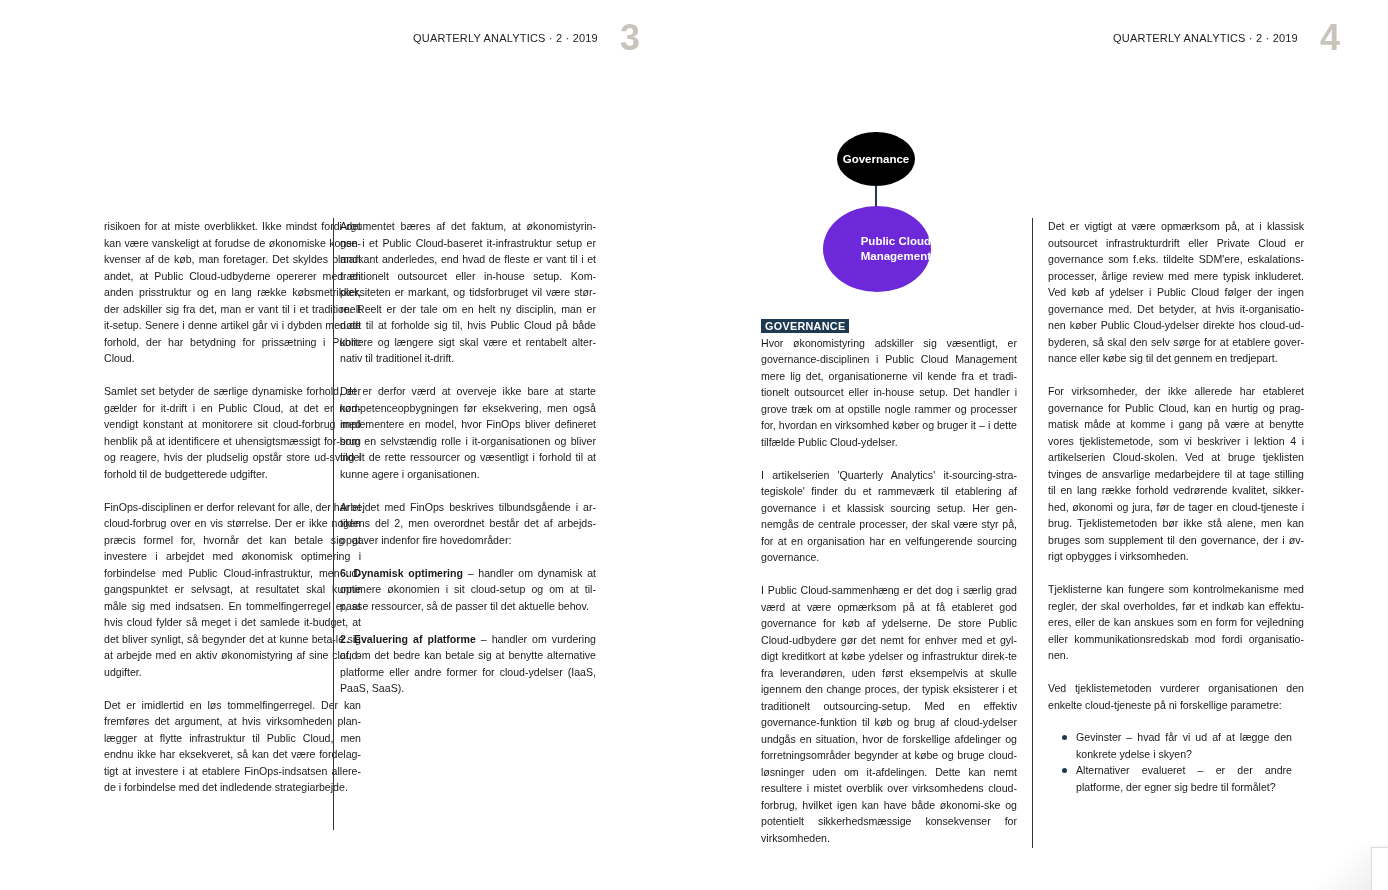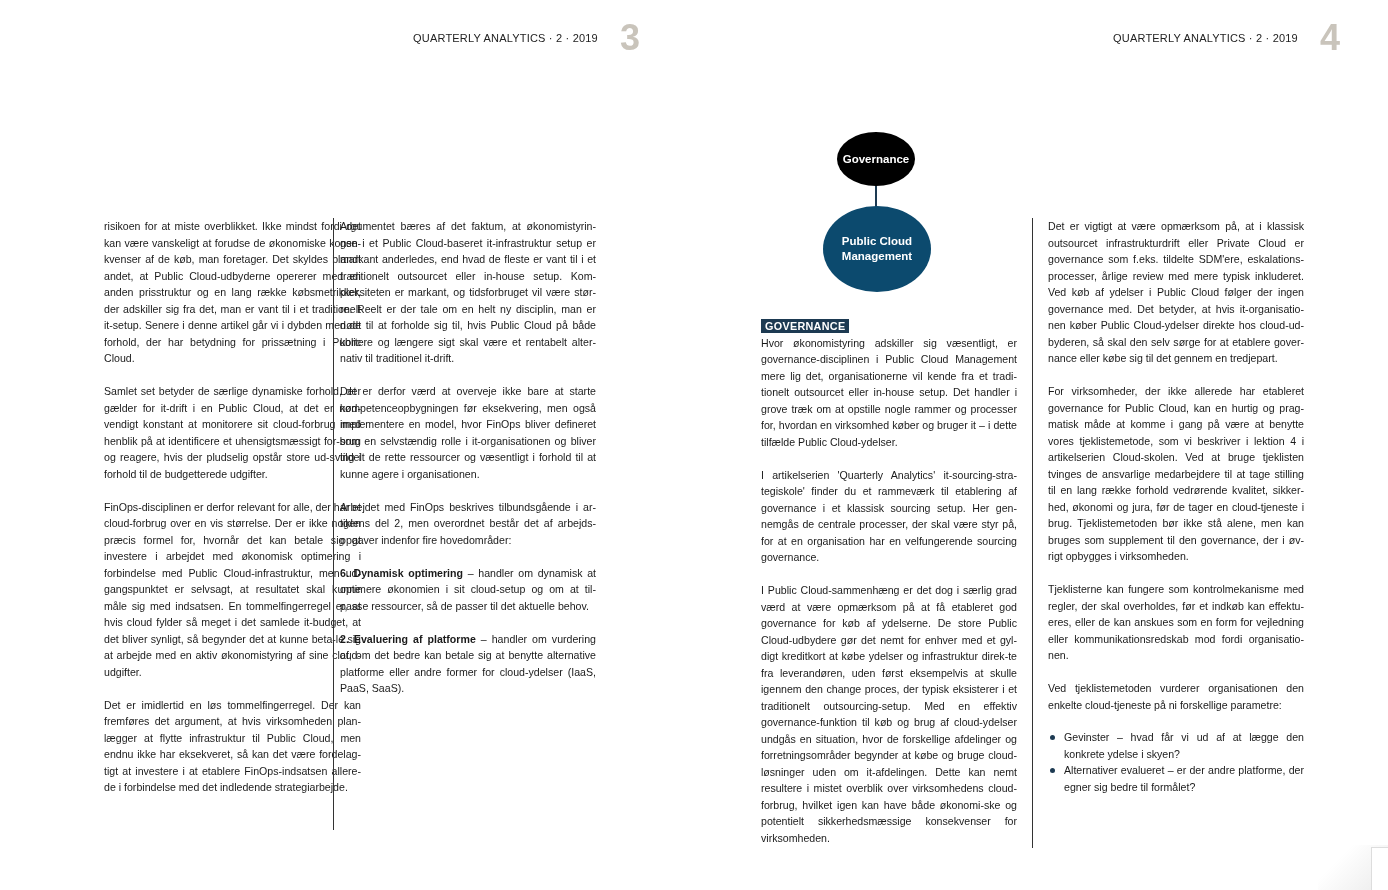--- a/index.html
+++ b/index.html
@@ -24,36 +24,36 @@
   .col p { margin:0 0 16.5px 0; }
   .rule {
     position:absolute; width:1px; background:#333;
   }
   .bold { font-weight:bold; }
   .section-label {
     display:inline-block; background:#1d3a52; color:#fff; font-weight:bold;
     font-size:10.8px; letter-spacing:0.3px; padding:1px 4px 0 4px; line-height:13px;
     margin-bottom:1px;
   }
-  .bullets { list-style:none; margin:0; padding:0; }
+  .bullets { list-style:none; margin:12px; padding:0; }
   .bullets li { position:relative; padding-left:16px; }
   .bullets li .dot {
     position:absolute; left:2px; top:6px; width:5px; height:5px; border-radius:50%;
     background:#1d3a52;
   }
   .diagram { position:absolute; left:820px; top:128px; width:120px; height:170px; }
   .ell-black {
     position:absolute; left:17px; top:4px; width:78px; height:54px; border-radius:50%;
     background:#000; color:#fff; display:flex; align-items:center; justify-content:center;
     font-size:11.5px; font-weight:bold;
   }
   .connector { position:absolute; left:55px; top:58px; width:2px; height:22px; background:#1d3a52; }
   .ell-blue {
     position:absolute; left:3px; top:78px; width:108px; height:86px; border-radius:50%;
-    background:#0c4a6e; color:#fff; display:flex; align-items:center; justify-content:center;
+    background:#6d28d9; color:#fff; display:flex; align-items:center; justify-content:flex-end;
     text-align:center; font-size:11.5px; font-weight:bold; line-height:15px;
   }
   .corner-shadow {
     position:absolute; right:0; bottom:0; width:70px; height:45px;
     background:linear-gradient(135deg, rgba(255,255,255,0) 30%, rgba(230,230,230,0.8) 100%);
   }
   .corner-box {
     position:absolute; right:0; bottom:0; width:16px; height:42px;
     border:1px solid #ddd; border-right:none; border-bottom:none; background:#fff;
   }

